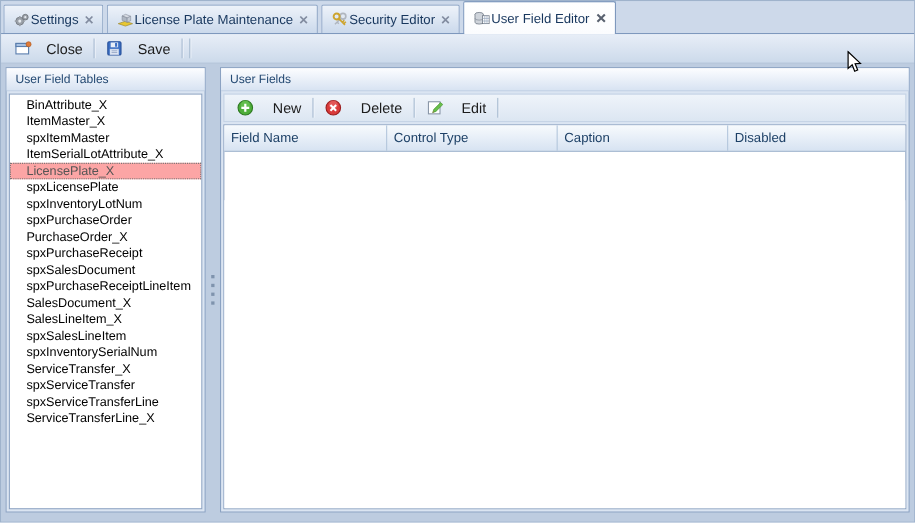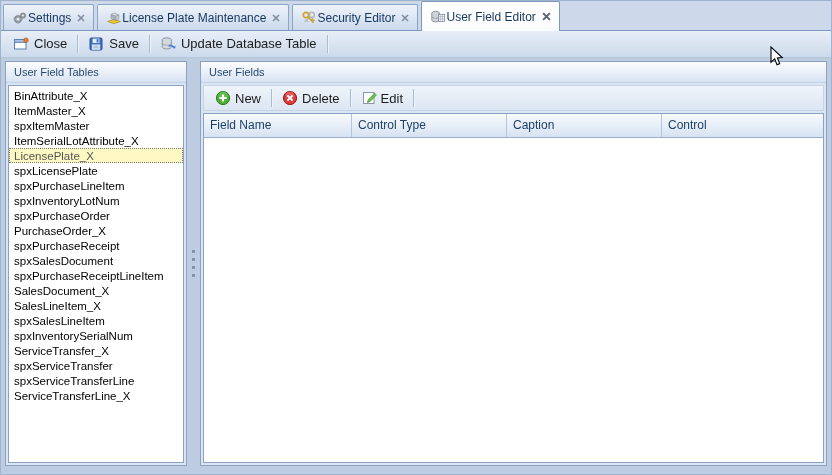--- a/index.html
+++ b/index.html
@@ -28,45 +28,45 @@
   }
   .tab .ticon { display:flex; width:16px; height:16px; flex:0 0 auto; }
   .tclose { margin-left:6px; display:flex; align-items:center; }
 
   
   .toolbar {
     height:27px; background:linear-gradient(#e8eef7,#ccdaeb);
     border-bottom:1px solid #b6c6da;
     display:flex; align-items:center; padding-left:5px; flex:0 0 auto;
   }
-  .tbtn { display:flex; gap:5px; padding:2px 7px; font-size:13px; color:#1c1c1c; border-radius:2px; cursor:default; white-space:nowrap; }
+  .tbtn { display:flex; align-items:center; gap:13px; padding:2px 7px; font-size:13px; color:#1c1c1c; border-radius:2px; cursor:default; white-space:nowrap; }
   .tsep { width:1px; height:18px; background:#a9bcd2; box-shadow:1px 0 0 #eef3fa; margin:0 3px; }
 
   
   .content { flex:1; display:flex; padding:3px 4px 8px 4px; background:#bdcce0; min-height:0; }
   .panel { border:1px solid #8ba2c2; background:#dbe5f2; display:flex; flex-direction:column; min-height:0; }
   .panel.left  { width:182px; flex:0 0 auto; }
   .panel.right { flex:1; }
   .phead {
     height:21px; line-height:20px; padding-left:8px; font-size:11px; color:#254a73;
     background:linear-gradient(#fcfdff,#d8e3f2); border-bottom:1px solid #c3d2e5; flex:0 0 auto;
   }
 
   
   .listbox { flex:1; margin:2px; background:#fff; border:1px solid #8ba2c2; overflow:hidden; padding-top:2px; }
-  .litem { height:15px; line-height:14px; padding:0 4px; font-size:11.5px; color:#000; white-space:nowrap; border:1px solid transparent; }
-  .litem.selected { background:#fef9c3; border:1px dotted #777; color:#555; }
+  .litem { height:15px; line-height:14px; padding:0 14px; font-size:11.5px; color:#000; white-space:nowrap; border:1px solid transparent; }
+  .litem.selected { background:#fca5a5; border:1px dotted #777; color:#555; }
 
   
   .ptoolbar {
     height:26px; margin:2px 2px 0 2px; flex:0 0 auto;
     background:linear-gradient(#eff4fa,#dce6f2); border:1px solid #c6d4e6;
     display:flex; align-items:center; padding-left:4px;
   }
-  .pbtn { display:flex; align-items:center; gap:4px; padding:1px 7px; font-size:13px; color:#1c1c1c; cursor:default; }
+  .pbtn { display:flex; align-items:center; gap:17px; padding:1px 7px; font-size:13px; color:#1c1c1c; cursor:default; }
 
   
   .gridwrap { flex:1; margin:2px; border:1px solid #8ba2c2; background:#fff; display:flex; flex-direction:column; min-height:0;gap:44px; }
   .gridhead { display:flex; height:24px; background:linear-gradient(#f7fafd,#d7e3f2); border-bottom:1px solid #98aeca; flex:0 0 auto; }
   .gcol { line-height:23px; padding-left:6px; font-size:12px; color:#1d4066; border-right:1px solid #b3c6dc; white-space:nowrap; overflow:hidden; }
   .gcol:nth-child(1){ width:148px; }
   .gcol:nth-child(2){ width:155px; }
   .gcol:nth-child(3){ width:155px; }
   .gcol:nth-child(4){ flex:1; border-right:none; }
   .gridbody { flex:1; background:#fff; }
@@ -183,48 +183,35 @@
             <rect x="2" y="2" width="12" height="12" rx="1.2" fill="#3b6fc4" stroke="#27509a"></rect>
             <rect x="4.6" y="2.6" width="6.8" height="4.4" fill="#e8eef8"></rect>
             <rect x="8.6" y="3.1" width="1.9" height="3.4" fill="#3b6fc4"></rect>
             <rect x="4" y="8.6" width="8" height="5.2" fill="#e2e9f5" stroke="#bac7de" stroke-width="0.4"></rect>
             <path d="M5.4 10.2 h5.2 M5.4 11.8 h5.2" stroke="#8fa3c4" stroke-width="0.8"></path>
           </svg>
       </span>
       <span>Save</span>
     </div>
     <div class="tsep"></div>
-    <div class="tbtn">
-      <span>
-        <svg width="16" height="16" viewBox="0 0 16 16">
-            <ellipse cx="6.8" cy="3.6" rx="4.5" ry="1.8" fill="#d4d9e0" stroke="#707a88" stroke-width="0.7"></ellipse>
-            <path d="M2.3 3.6 v7.6 a4.5 1.8 0 0 0 9 0 V3.6" fill="#d4d9e0" stroke="#707a88" stroke-width="0.7"></path>
-            <path d="M2.3 7.4 a4.5 1.8 0 0 0 9 0" fill="none" stroke="#707a88" stroke-width="0.5"></path>
-            <path d="M8.6 10.4 a3.6 3.6 0 0 1 5.4 1.2" fill="none" stroke="#3f7bd9" stroke-width="1.4"></path>
-            <path d="M15.3 9.6 v3 l-2.8-.6 Z" fill="#3f7bd9"></path>
-          </svg>
-      </span>
-      <span>Update Database Table</span>
-    </div>
     <div class="tsep"></div>
   </div>
 
   <div class="content">
 
     <div class="panel left">
       <div class="phead">User Field Tables</div>
       <div class="listbox">
 
       <div class="litem">BinAttribute_X</div>
           <div class="litem">ItemMaster_X</div>
           <div class="litem">spxItemMaster</div>
           <div class="litem">ItemSerialLotAttribute_X</div>
           <div class="litem selected">LicensePlate_X</div>
           <div class="litem">spxLicensePlate</div>
-          <div class="litem">spxPurchaseLineItem</div>
           <div class="litem">spxInventoryLotNum</div>
           <div class="litem">spxPurchaseOrder</div>
           <div class="litem">PurchaseOrder_X</div>
           <div class="litem">spxPurchaseReceipt</div>
           <div class="litem">spxSalesDocument</div>
           <div class="litem">spxPurchaseReceiptLineItem</div>
           <div class="litem">SalesDocument_X</div>
           <div class="litem">SalesLineItem_X</div>
           <div class="litem">spxSalesLineItem</div>
           <div class="litem">spxInventorySerialNum</div>
@@ -280,21 +267,21 @@
         </div>
         <div class="tsep"></div>
       </div>
 
       <div class="gridwrap">
         <div class="gridhead">
 
         <div class="gcol">Field Name</div>
             <div class="gcol">Control Type</div>
             <div class="gcol">Caption</div>
-            <div class="gcol">Control</div>
+            <div class="gcol">Disabled</div>
           </div>
         <div class="gridbody"></div>
       </div>
     </div>
   </div>
 </div>
 
 <svg class="cursor" width="14" height="21" viewBox="0 0 14 21">
   <path d="M1 1 L1 16.2 L4.7 12.9 L7 18.8 L9.7 17.6 L7.4 11.9 L12.2 11.6 Z" fill="#ffffff" stroke="#000000" stroke-width="1.1"></path>
 </svg>

